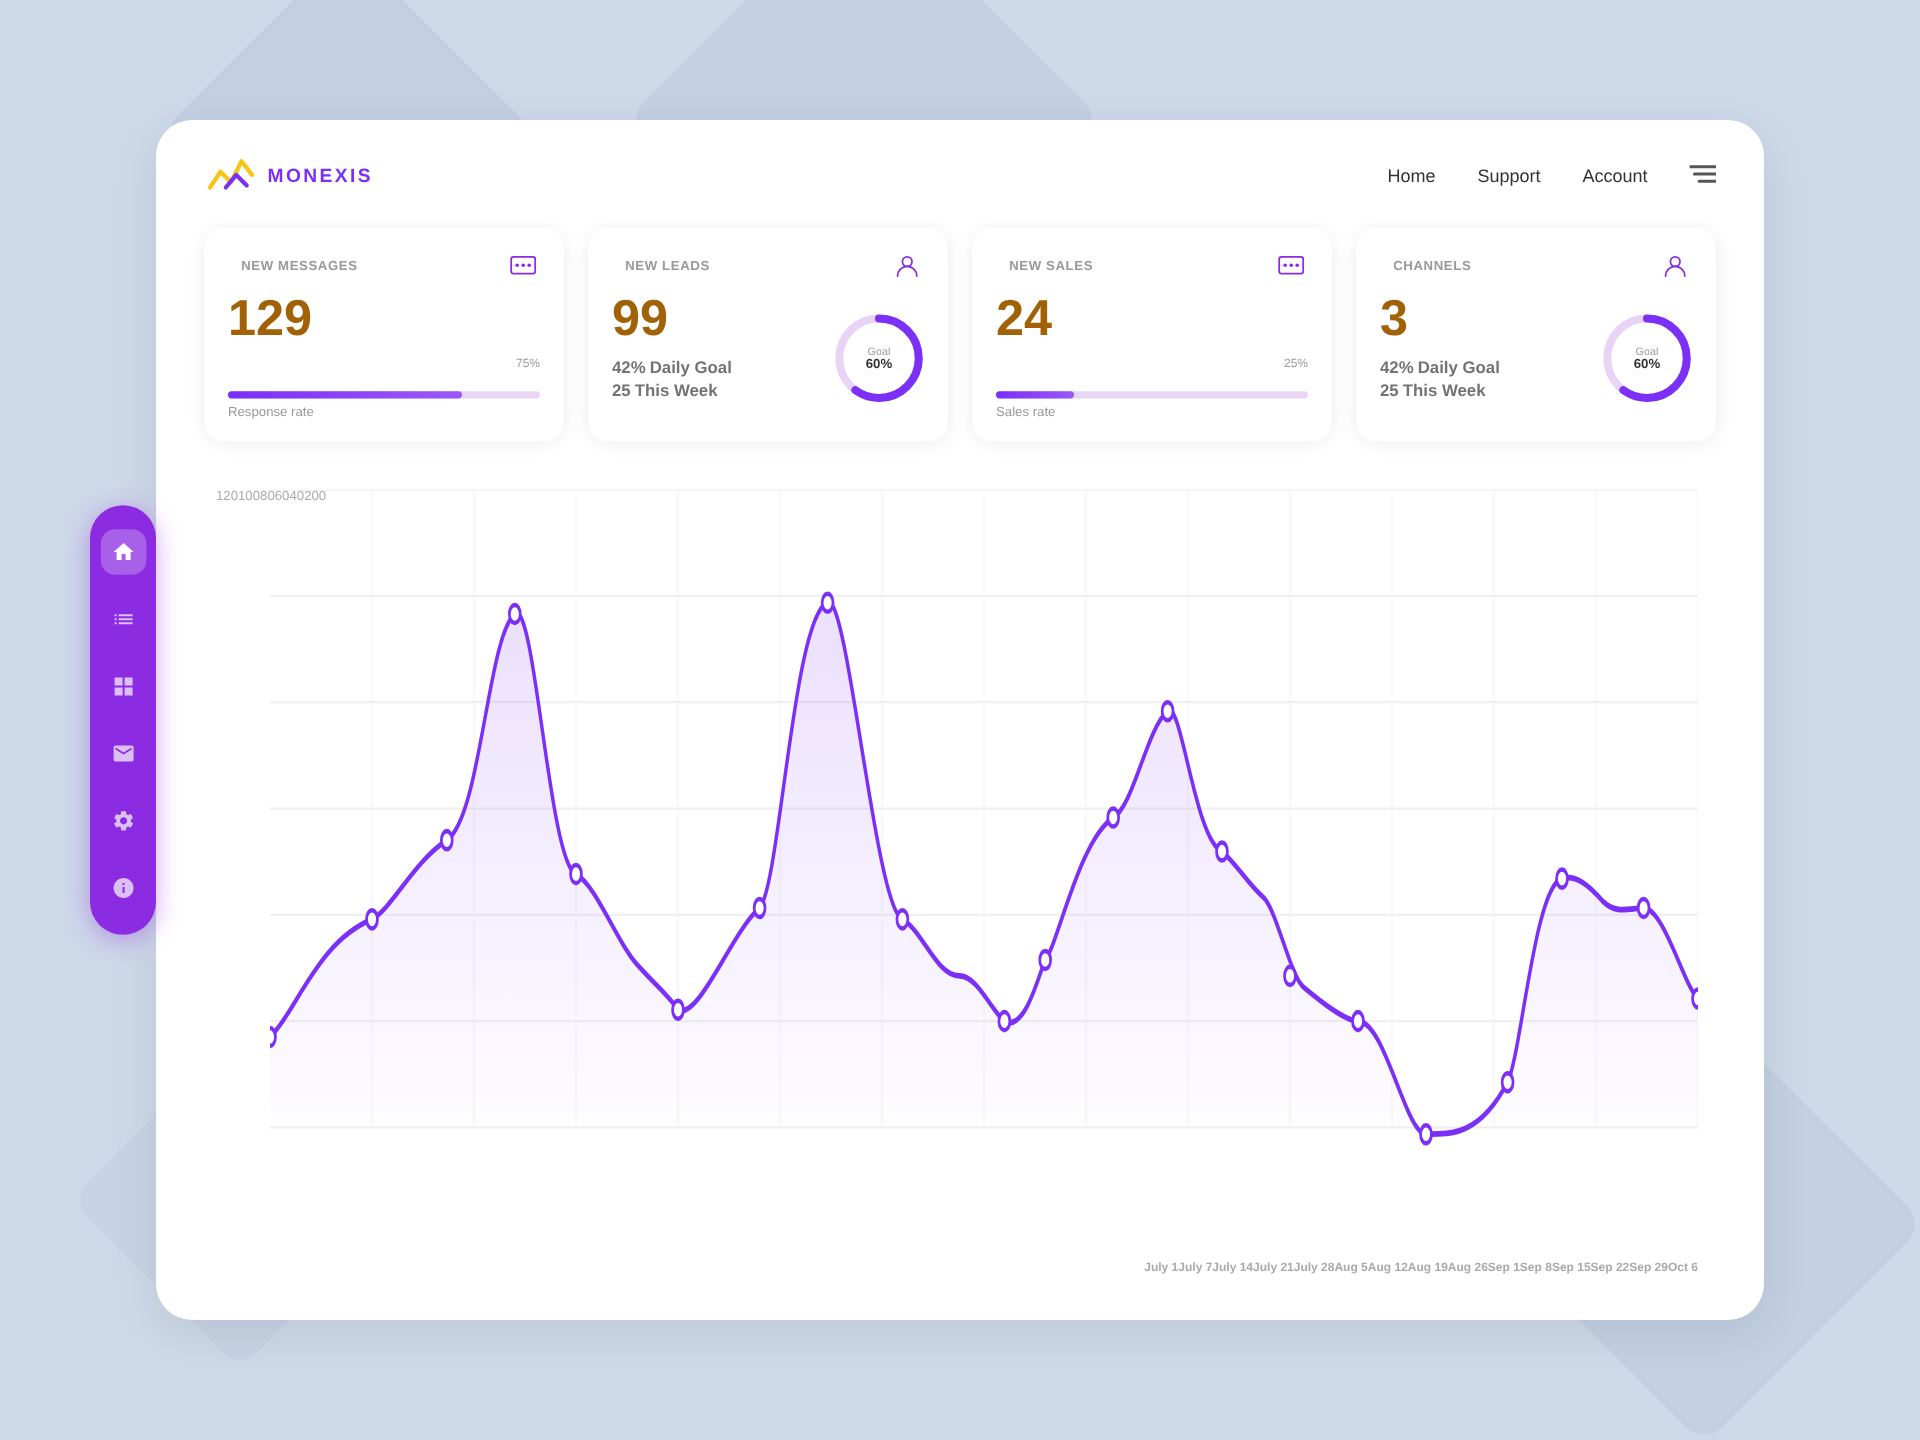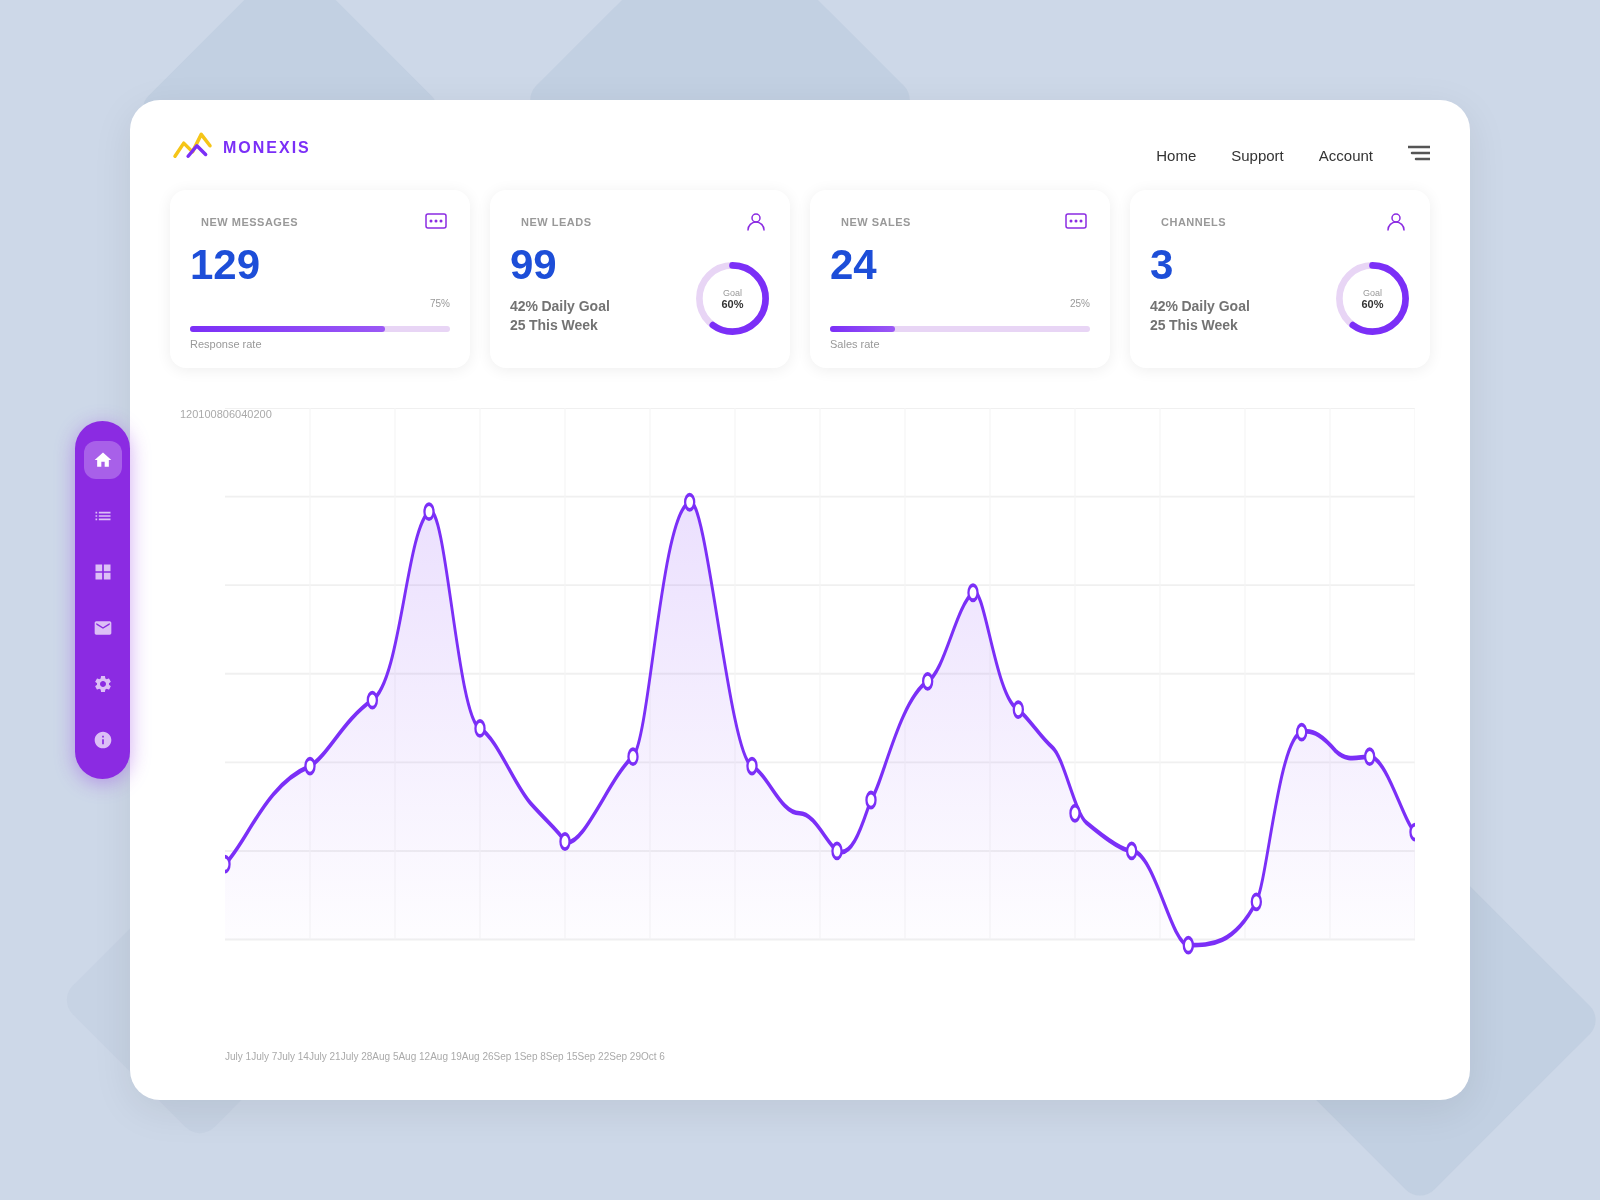--- a/index.html
+++ b/index.html
@@ -91,21 +91,21 @@
       color: white;
     }
     .sidebar-item svg {
       width: 20px;
       height: 20px;
     }
 
     
     .header {
       display: flex;
-      align-items: flex-end;
+      align-items: center;
       justify-content: space-between;
       margin-bottom: 25px;
     }
     .logo {
       display: flex;
       align-items: center;
       gap: 8px;
     }
     .logo-icon {
       width: 45px;
@@ -166,21 +166,21 @@
       width: 28px;
       height: 28px;
       display: flex;
       align-items: center;
       justify-content: center;
       color: #8b2be2;
     }
     .stat-number {
       font-size: 42px;
       font-weight: 700;
-      color: #1d4ed8;
+      color: #a16207;
       line-height: 1;
       margin-bottom: 12px;
     }
     .stat-bar-container {
       position: relative;
       margin-bottom: 6px;
     }
     .stat-bar-label {
       font-size: 10px;
       color: #999;
@@ -275,23 +275,24 @@
       justify-content: space-between;
       font-size: 11px;
       color: #aaa;
     }
     .chart-x-labels {
       position: absolute;
       bottom: 8px;
       left: 55px;
       right: 15px;
       display: flex;
-      justify-content: flex-start;
+      justify-content: flex-end;
       font-size: 10px;
       color: #aaa;
+      font-weight: bold;
     }
   </style>
 </head>
 <body>
 
 <div class="bg-shape bg-shape-1"></div>
 <div class="bg-shape bg-shape-2"></div>
 <div class="bg-shape bg-shape-3"></div>
 <div class="bg-shape bg-shape-4"></div>
 

